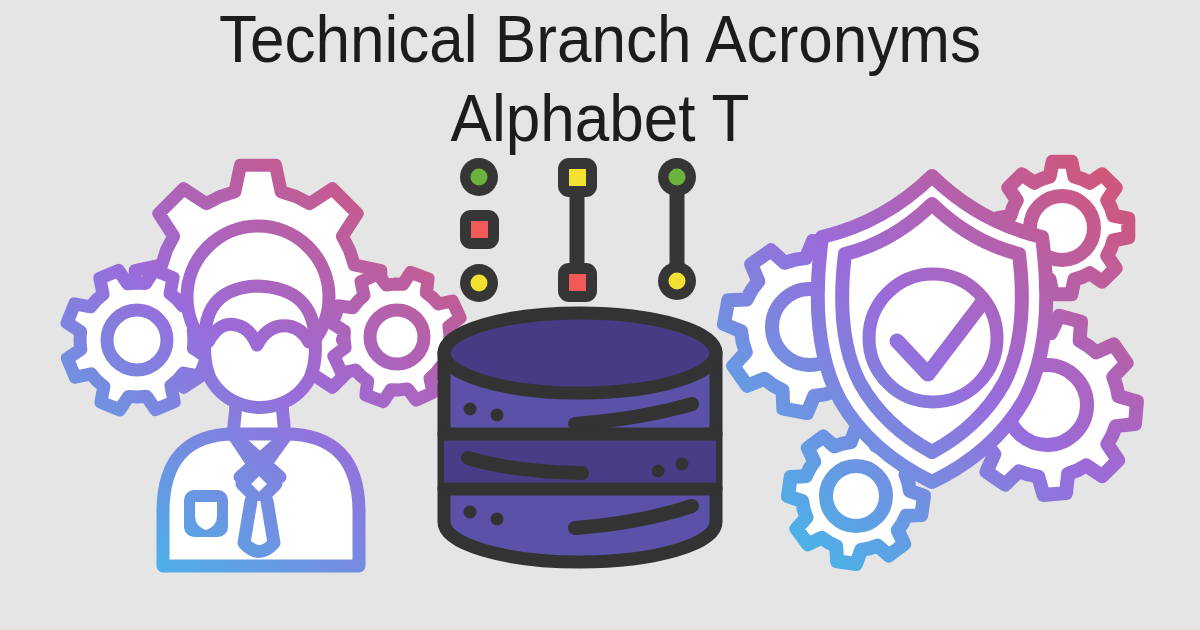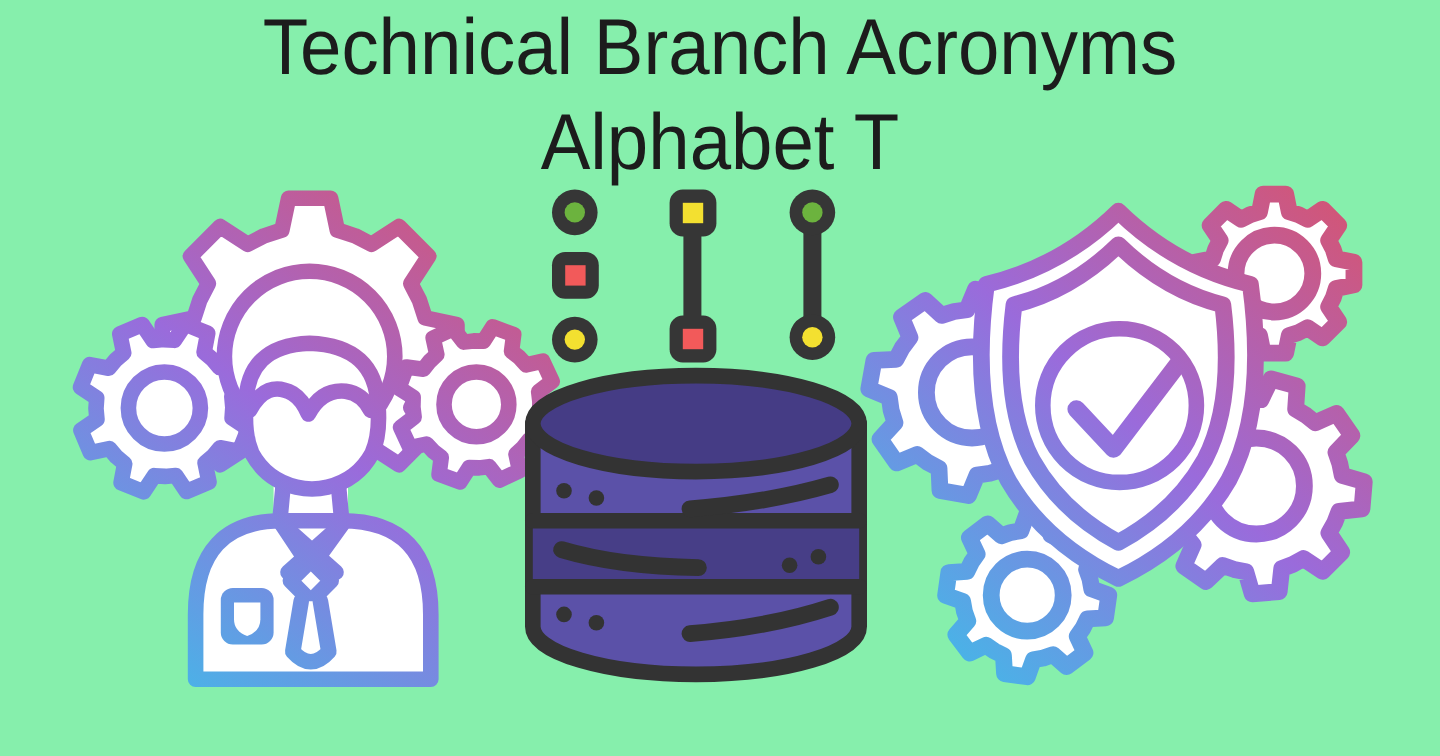--- a/index.html
+++ b/index.html
@@ -1,18 +1,18 @@
 <!DOCTYPE html>
 <html><head>
 <meta charset="utf-8">
 <style>
   html,body{margin:0;padding:0;background:#ffffff;}
   body{width:1200px;height:630px;overflow:hidden;position:relative;
        font-family:"Liberation Sans", sans-serif;}
-  .poster{position:absolute;inset:0;background:#86efac;}
+  .poster{position:absolute;inset:0;background:#e5e5e5;}
   h1.title{
     position:absolute;left:0;right:0;top:0;margin:0;
     text-align:center;font-weight:500;color:#1c1c1c;
     font-size:66px;line-height:79px;letter-spacing:0;
     transform:scaleX(0.94);transform-origin:50% 0;
   }
   h1.title span{display:block;}
   svg.canvas{position:absolute;left:0;top:0;}
 </style>
 </head>

